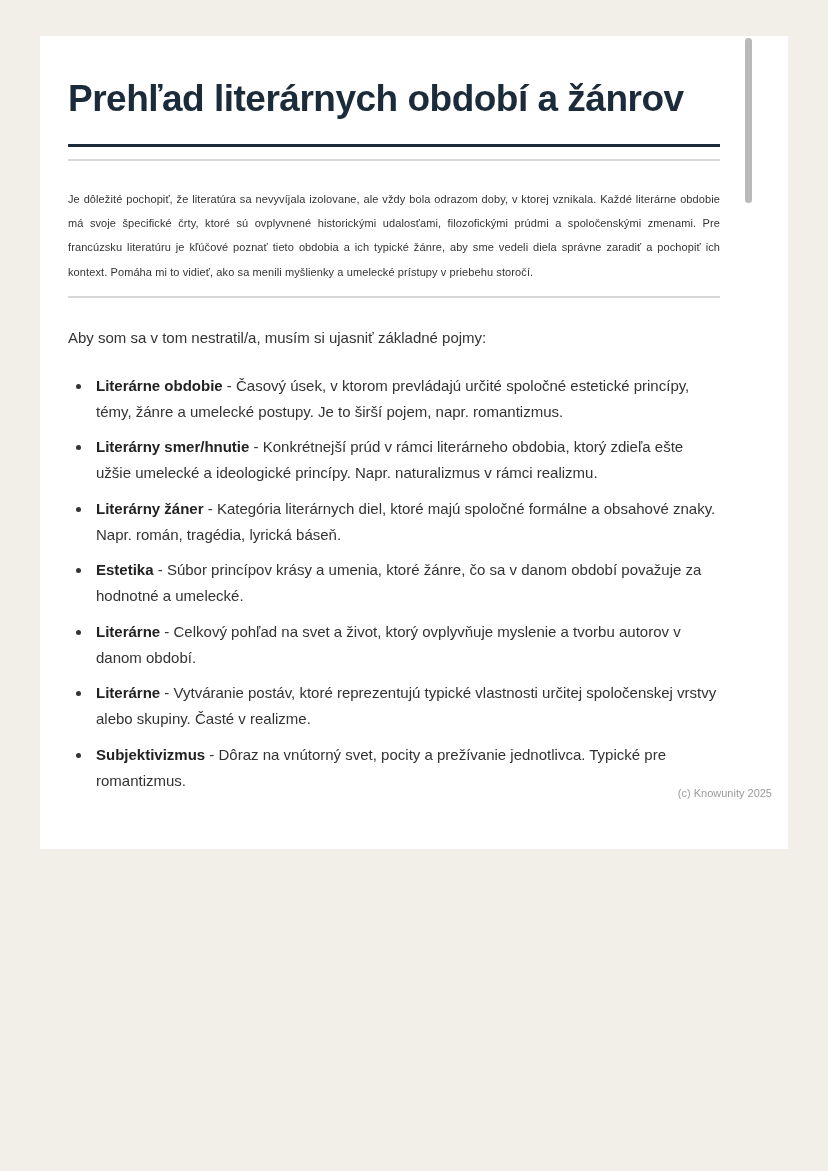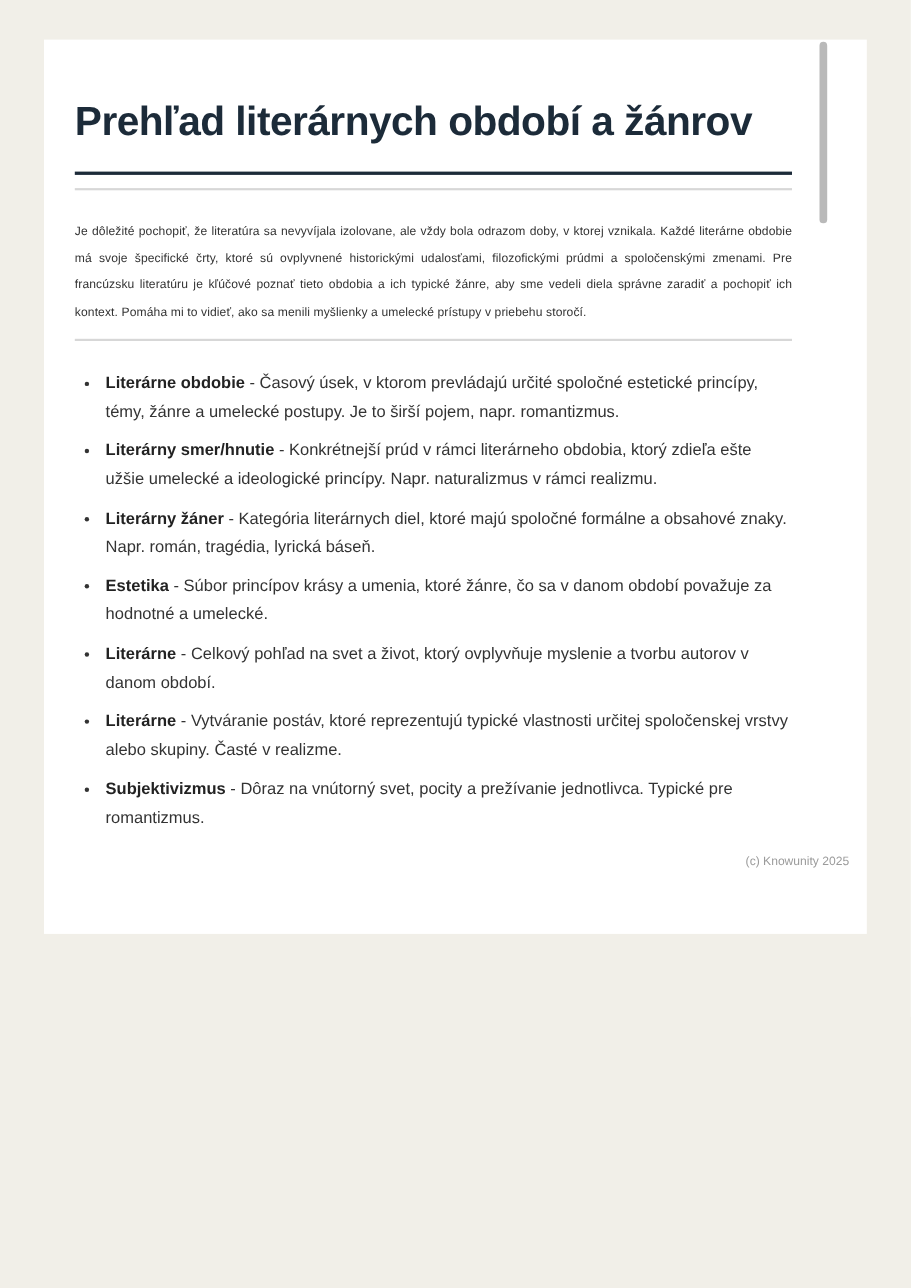--- a/index.html
+++ b/index.html
@@ -15,21 +15,21 @@
     position: absolute;
     inset: 0;
   }
   .page {
     position: absolute;
     left: 40px;
     top: 36px;
     width: 748px;
     height: 813px;
     background: #ffffff;
-    padding: 50px 68px 0 28px;
+    padding: 38px 68px 0 28px;
   }
   h1.doc-title {
     font-size: 37px;
     line-height: 1.35;
     font-weight: 700;
     color: #1c2b39;
     letter-spacing: -0.5px;
   }
   .rule-thick {
     height: 3px;
@@ -73,21 +73,21 @@
     margin-bottom: 9px;
     padding-left: 4px;
   }
   ul.def-list li strong {
     color: #222222;
     font-weight: 700;
   }
   .footer {
     position: absolute;
     right: 16px;
-    bottom: 60px;
+    bottom: 50px;
     font-size: 11px;
     color: #9b9b9b;
   }
   .scroll-thumb {
     position: absolute;
     left: 745px;
     top: 38px;
     width: 7px;
     height: 165px;
     background: #b9b9b9;
@@ -104,20 +104,21 @@
     <h1 class="doc-title">Prehľad literárnych období a žánrov</h1>
     <div class="rule-thick"></div>
 
     <section>
       <div class="rule-thin"></div>
       <p class="body-text">Je dôležité pochopiť, že literatúra sa nevyvíjala izolovane, ale vždy bola odrazom doby, v ktorej vznikala. Každé literárne obdobie má svoje špecifické črty, ktoré sú ovplyvnené historickými udalosťami, filozofickými prúdmi a spoločenskými zmenami. Pre francúzsku literatúru je kľúčové poznať tieto obdobia a ich typické žánre, aby sme vedeli diela správne zaradiť a pochopiť ich kontext. Pomáha mi to vidieť, ako sa menili myšlienky a umelecké prístupy v priebehu storočí.</p>
     </section>
 
     <section>
       <div class="rule-thin"></div>
+      <p class="intro-text">Aby som sa v tom nestratil/a, musím si ujasniť základné pojmy:</p>
 
       <ul class="def-list">
         <li><strong>Literárne obdobie</strong><span> - Časový úsek, v ktorom prevládajú určité spoločné estetické princípy, témy, žánre a umelecké postupy. Je to širší pojem, napr. romantizmus.</span></li>
         <li><strong>Literárny smer/hnutie</strong><span> - Konkrétnejší prúd v rámci literárneho obdobia, ktorý zdieľa ešte užšie umelecké a ideologické princípy. Napr. naturalizmus v rámci realizmu.</span></li>
         <li><strong>Literárny žáner</strong><span> - Kategória literárnych diel, ktoré majú spoločné formálne a obsahové znaky. Napr. román, tragédia, lyrická báseň.</span></li>
         <li><strong>Estetika</strong><span> - Súbor princípov krásy a umenia, ktoré žánre, čo sa v danom období považuje za hodnotné a umelecké.</span></li>
         <li><strong>Literárne</strong><span> - Celkový pohľad na svet a život, ktorý ovplyvňuje myslenie a tvorbu autorov v danom období.</span></li>
         <li><strong>Literárne</strong><span> - Vytváranie postáv, ktoré reprezentujú typické vlastnosti určitej spoločenskej vrstvy alebo skupiny. Časté v realizme.</span></li>
         <li><strong>Subjektivizmus</strong><span> - Dôraz na vnútorný svet, pocity a prežívanie jednotlivca. Typické pre romantizmus.</span></li>
       </ul>

